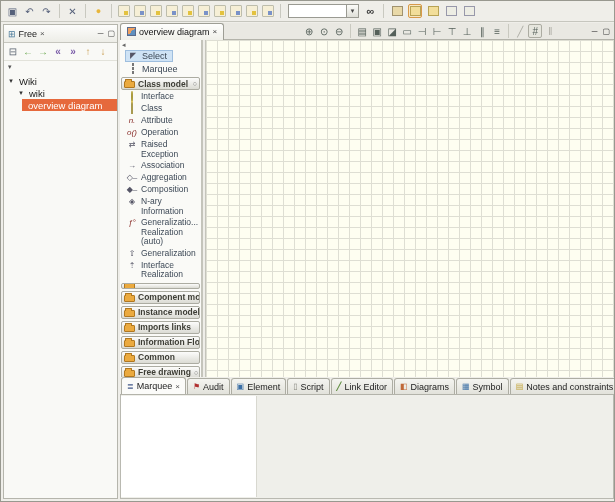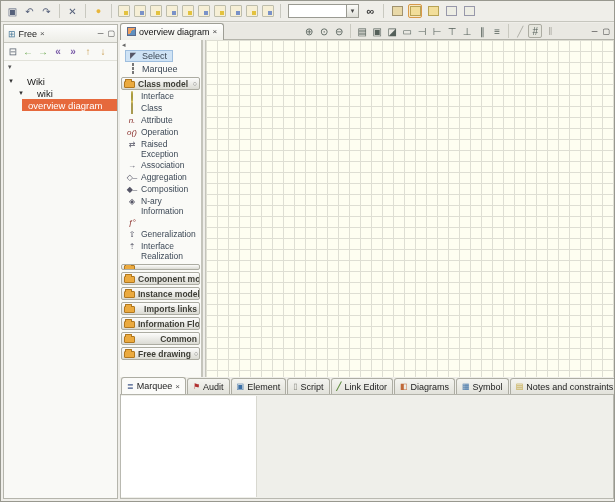--- a/index.html
+++ b/index.html
@@ -37,21 +37,21 @@
   .mp-minmax { margin-left:auto; display:flex; gap:4px; font-size:8px; color:#444; }
   .mp-toolbar { height:18px; display:flex; align-items:center; gap:1px; padding:0 2px; border-bottom:1px solid #E2E2DA; overflow:hidden; }
   .mpi { width:14px; height:14px; display:flex; align-items:center; justify-content:center; font-size:10px; font-weight:bold; }
   .mpi.grn { color:#6AA84F; }
   .mpi.pur { color:#7A5CA8; }
   .mpi.tan { color:#C89B4B; }
   .mpi.gry { color:#5A6470; font-weight:normal; }
   .mp-menurow { height:11px; display:flex; align-items:center; padding:0 4px; }
   .mp-menurow .vm { font-size:7px; color:#555; }
   .tree { padding-top:3px; font-size:9.5px; color:#1A1A1A; }
-  .t-row { height:12px; display:flex; align-items:center; gap:12px; }
+  .t-row { height:12px; display:flex; align-items:center; gap:4px; }
   .t-row .exp { width:8px; font-size:7px; color:#333; text-align:center; flex:none; }
   .t-row.sel { background:#E6693C; color:#FFFFFF; margin-left:18px; padding-left:6px; }
 
   
   .editor { position:absolute; left:119px; top:22px; width:494px; height:354px; }
   .ed-tabrow { position:absolute; left:0; top:0; right:0; height:17px; border-bottom:1px solid #B3B3AA; background:#E9E8E2; display:flex; align-items:center; }
   .ed-tab { height:17px; display:flex; align-items:center; gap:3px; padding:0 6px; font-size:9px; color:#111;
     background:linear-gradient(#FEFEFD,#F0F0EA); border:1px solid #9E9E95; border-bottom:none; border-radius:3px 3px 0 0; }
   .ed-tab .dicon { width:9px; height:9px; border:1px solid #5A6A8A; background:linear-gradient(135deg,#F0A060 50%,#6090C0 50%); flex:none; }
   .ed-tab .x { font-size:8px; color:#444; }
@@ -64,21 +64,21 @@
   
   .palette { position:absolute; left:0; top:17px; width:83px; bottom:0; background:#FAFAF7; border-right:2px solid #C4C4BB; overflow:hidden; }
   .pal-arrow { height:9px; padding:1px 2px; font-size:7px; color:#666; }
   .tool { display:flex; width:max-content; align-items:center; gap:3px; margin:1px 0 1px 5px; padding:0 5px 0 1px;
     font-size:9px; color:#3C4856; border:1px solid transparent; }
   .tool.sel { background:#CFE3F5; border-color:#9EBEDE; }
   .tool .pic, .p-item .pic { width:12px; flex:none; text-align:center; font-size:8px; line-height:10px; color:#556; }
   .marquee-ic { width:9px; height:8px; border:1px dashed #777; margin:0 auto; }
   .p-group { height:13px; display:flex; align-items:center; gap:3px; margin:2px 1px 1px 1px; padding:0 2px;
     background:linear-gradient(#FCFCFB,#DBDBD4); border:1px solid #ACACA2; border-radius:2px;
-    font-size:8.5px; font-weight:bold; color:#3E3E36; white-space:nowrap; overflow:hidden;justify-content:space-between; }
+    font-size:8.5px; font-weight:bold; color:#3E3E36; white-space:nowrap; overflow:hidden; }
   .p-group .pin { margin-left:auto; font-size:7px; font-weight:normal; color:#777; }
   .p-group.clip { height:6px; margin-bottom:0; }
   .folder { width:11px; height:7px; background:#EBAA3F; border:1px solid #B07820; border-radius:1px; position:relative; flex:none; margin-top:2px; }
   .folder::before { content:""; position:absolute; top:-3px; left:0; width:5px; height:2px; background:#EBAA3F;
     border:1px solid #B07820; border-bottom:none; border-radius:1px 1px 0 0; }
   .p-item { display:flex; align-items:flex-start; gap:3px; padding:1px 1px 1px 6px; font-size:8.5px; line-height:9.5px; color:#3C4856; }
   .pic.red { color:#8A2F2B; font-style:italic; }
   .shape-circle { width:7px; height:7px; border-radius:50%; background:#F2DE77; border:1px solid #A89A40; margin:1px auto 0; }
   .shape-class { width:9px; height:8px; background:#F6EFC8; border:1px solid #A89A50; border-top:3px solid #E8CE6A; margin:1px auto 0; }
 
@@ -269,20 +269,21 @@
       <div class="p-item">
         <span class="pic">◆–</span>
         <span>Composition</span>
       </div>
       <div class="p-item">
         <span class="pic">◈</span>
         <span>N-ary Information</span>
       </div>
       <div class="p-item">
         <span class="pic red">ƒ°</span>
+        <span>Generalizatio... Realization (auto)</span>
       </div>
       <div class="p-item">
         <span class="pic">⇧</span>
         <span>Generalization</span>
       </div>
       <div class="p-item">
         <span class="pic">⇡</span>
         <span>Interface Realization</span>
       </div>
 

